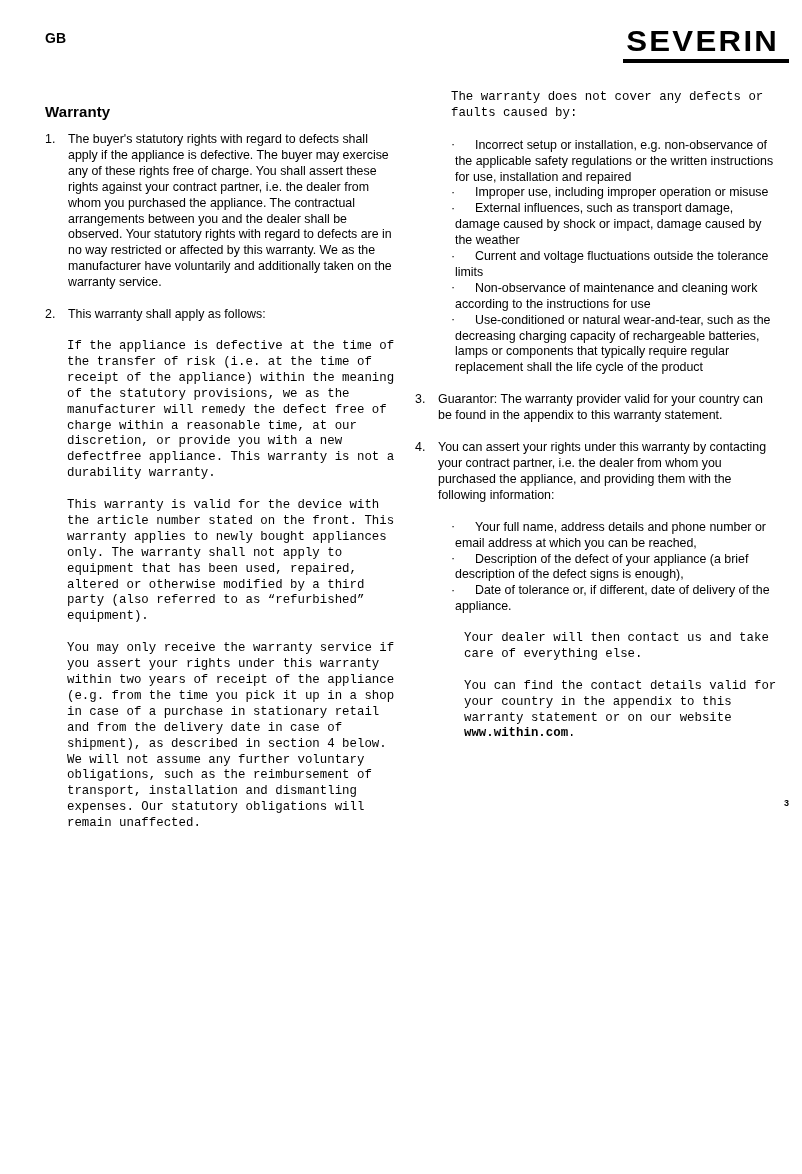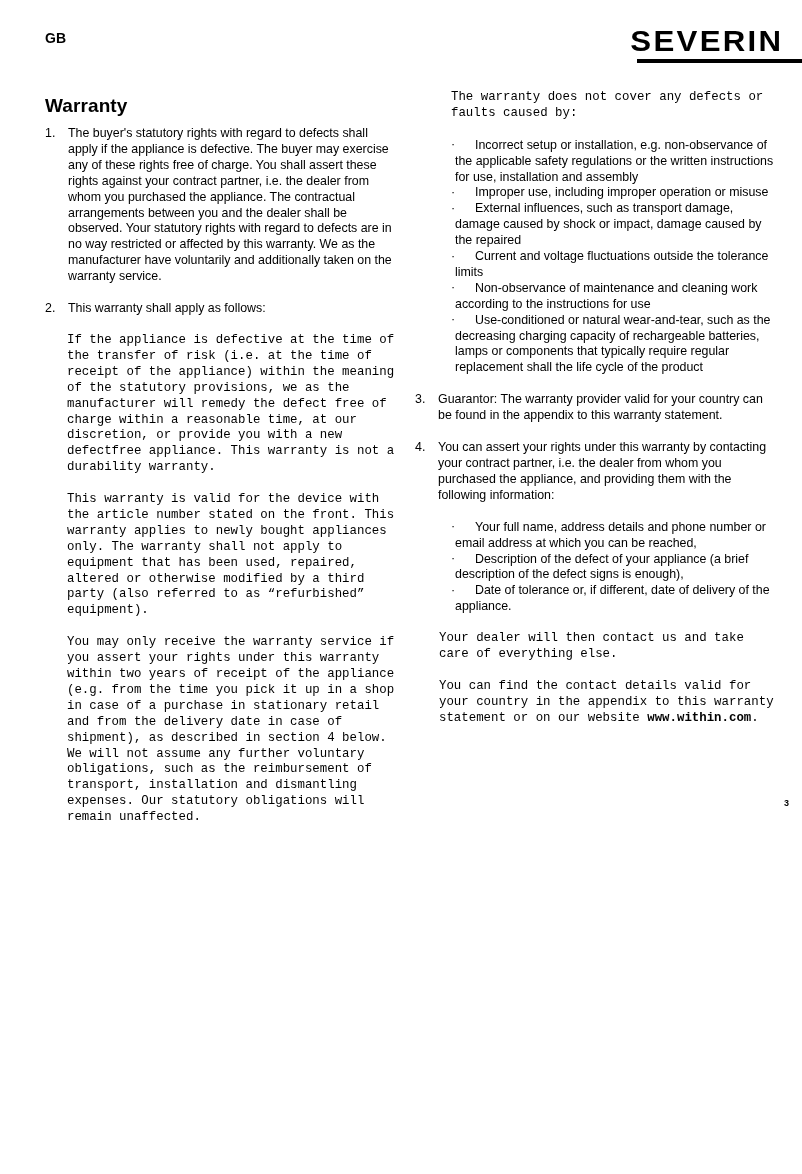--- a/index.html
+++ b/index.html
@@ -31,23 +31,23 @@
     left: 45px;
     top: 30px;
     font-size: 14px;
     font-weight: bold;
     letter-spacing: 0.2px;
     line-height: 16px;
   }
 
   .brand {
     position: absolute;
-    right: 16px;
+    right: 30px;
     top: 26px;
-    text-align: left;
+    text-align: center;
   }
   .brand-wordmark {
     font-family: "Liberation Sans", sans-serif;
     font-size: 30px;
     font-weight: bold;
     letter-spacing: 2.2px;
     line-height: 30px;
     transform: scaleX(1.04);
     transform-origin: right center;
     display: block;
@@ -67,23 +67,23 @@
     position: absolute;
     top: 90px;
     font-size: 12.4px;
     line-height: 15.9px;
     text-align: left;
   }
   .col-left  { left: 45px;  width: 352px; }
   .col-right { left: 415px; width: 365px; }
 
   h1.section-title {
-    font-size: 19px;
-    font-weight: bold;
-    margin: 8px 0 12px 0;
+    font-size: 15px;
+    font-weight: bold;
+    margin: 14px 0 12px 0;
     line-height: 16px;
     letter-spacing: 0.1px;
   }
 
   
   .num-item {
     position: relative;
     padding-left: 23px;
     margin-bottom: 16px;
   }
@@ -194,29 +194,29 @@
 
   <div class="col col-right">
 
     <div class="indent-block" style="margin-left:36px">
       <p>The warranty does not cover any defects or faults caused by:</p>
     </div>
 
     <ul class="dot-list" style="padding-left:36px">
       <li>
         <span class="dot">·</span>
-        <span class="li-text">Incorrect setup or installation, e.g. non-observance of the applicable safety regulations or the written instructions for use, installation and assembly</span>
+        <span class="li-text">Incorrect setup or installation, e.g. non-observance of the applicable safety regulations or the written instructions for use, installation and repaired</span>
       </li>
       <li>
         <span class="dot">·</span>
         <span class="li-text">Improper use, including improper operation or misuse</span>
       </li>
       <li>
         <span class="dot">·</span>
-        <span class="li-text">External influences, such as transport damage, damage caused by shock or impact, damage caused by the repaired</span>
+        <span class="li-text">External influences, such as transport damage, damage caused by shock or impact, damage caused by the weather</span>
       </li>
       <li>
         <span class="dot">·</span>
         <span class="li-text">Current and voltage fluctuations outside the tolerance limits</span>
       </li>
       <li>
         <span class="dot">·</span>
         <span class="li-text">Non-observance of maintenance and cleaning work according to the instructions for use</span>
       </li>
       <li>
@@ -247,21 +247,21 @@
       <li>
         <span class="dot">·</span>
         <span class="li-text">Description of the defect of your appliance (a brief description of the defect signs is enough),</span>
       </li>
       <li>
         <span class="dot">·</span>
         <span class="li-text">Date of tolerance or, if different, date of delivery of the appliance.</span>
       </li>
     </ul>
 
-    <div class="indent-block tight" style="margin-left:24px; margin-top:15.9px">
+    <div class="indent-block tight" style="margin-left:49px; margin-top:15.9px">
       <p>Your dealer will then contact us and take care of everything else.</p>
       <p><span>You can find the contact details valid for your country in the appendix to this warranty statement or on our website </span><strong class="url">www.within.com</strong><span>.</span></p>
     </div>
 
   </div>
 
   <div class="page-number">3</div>
 
 </div>
 

